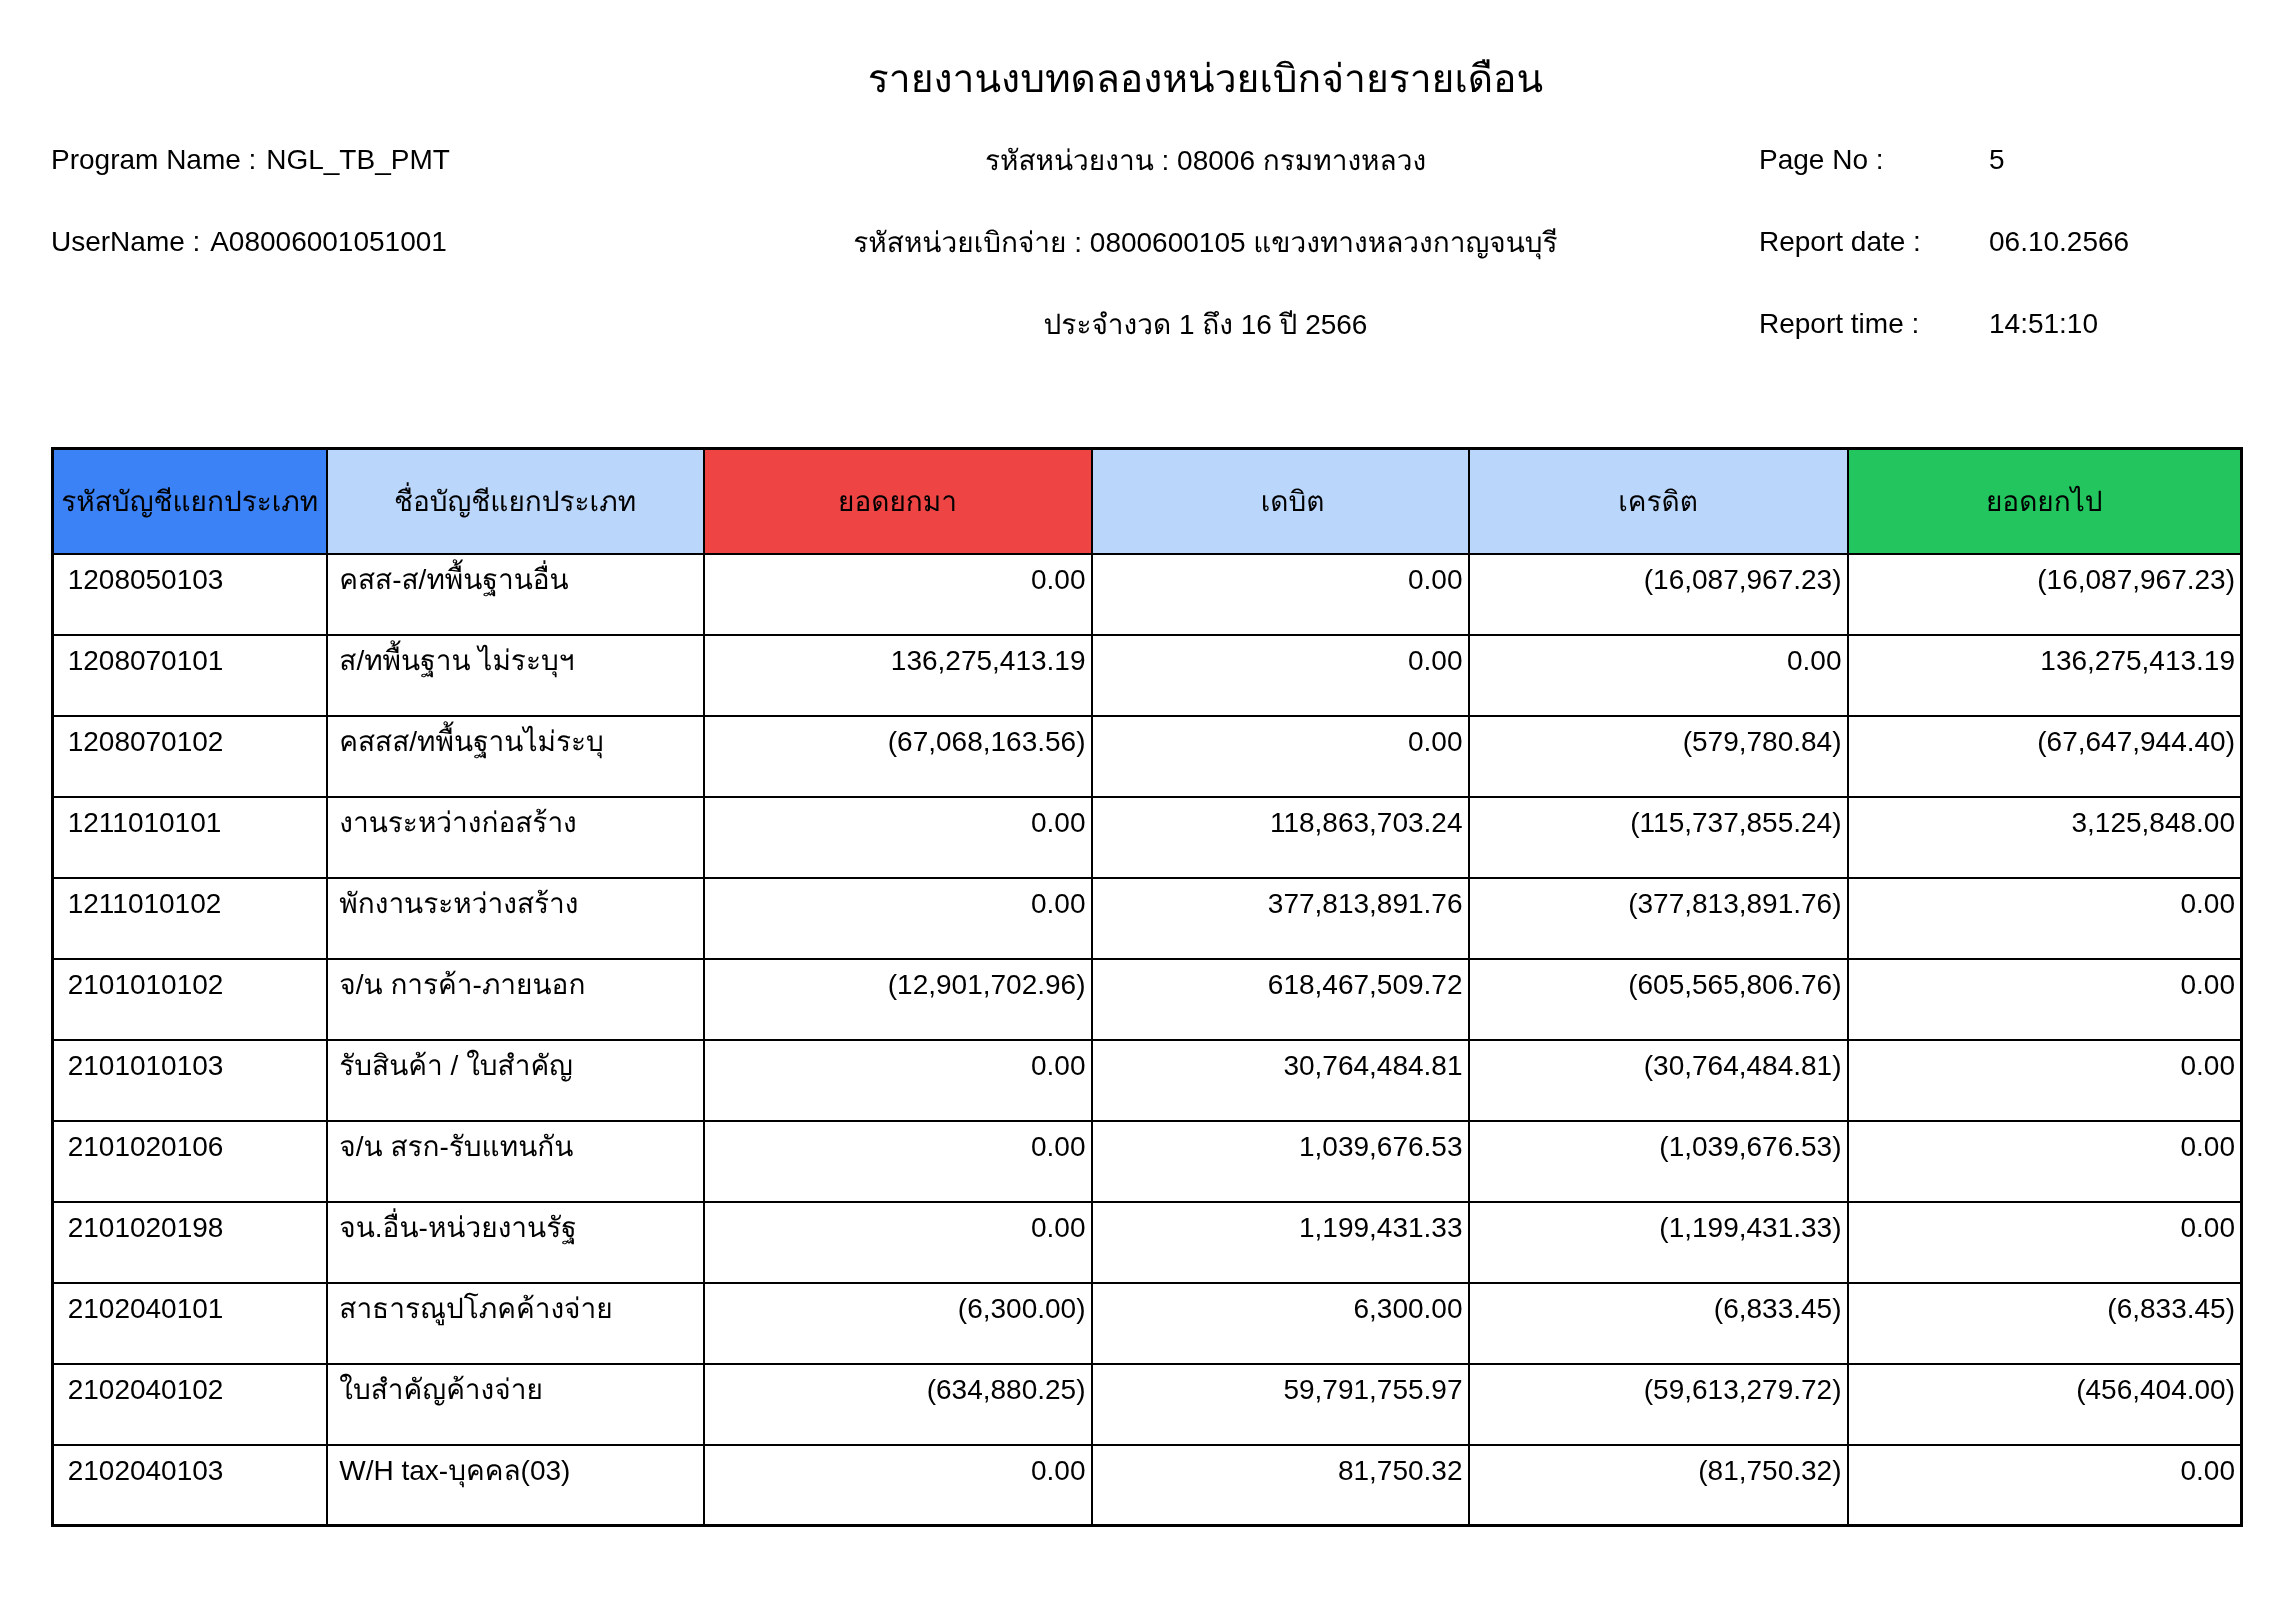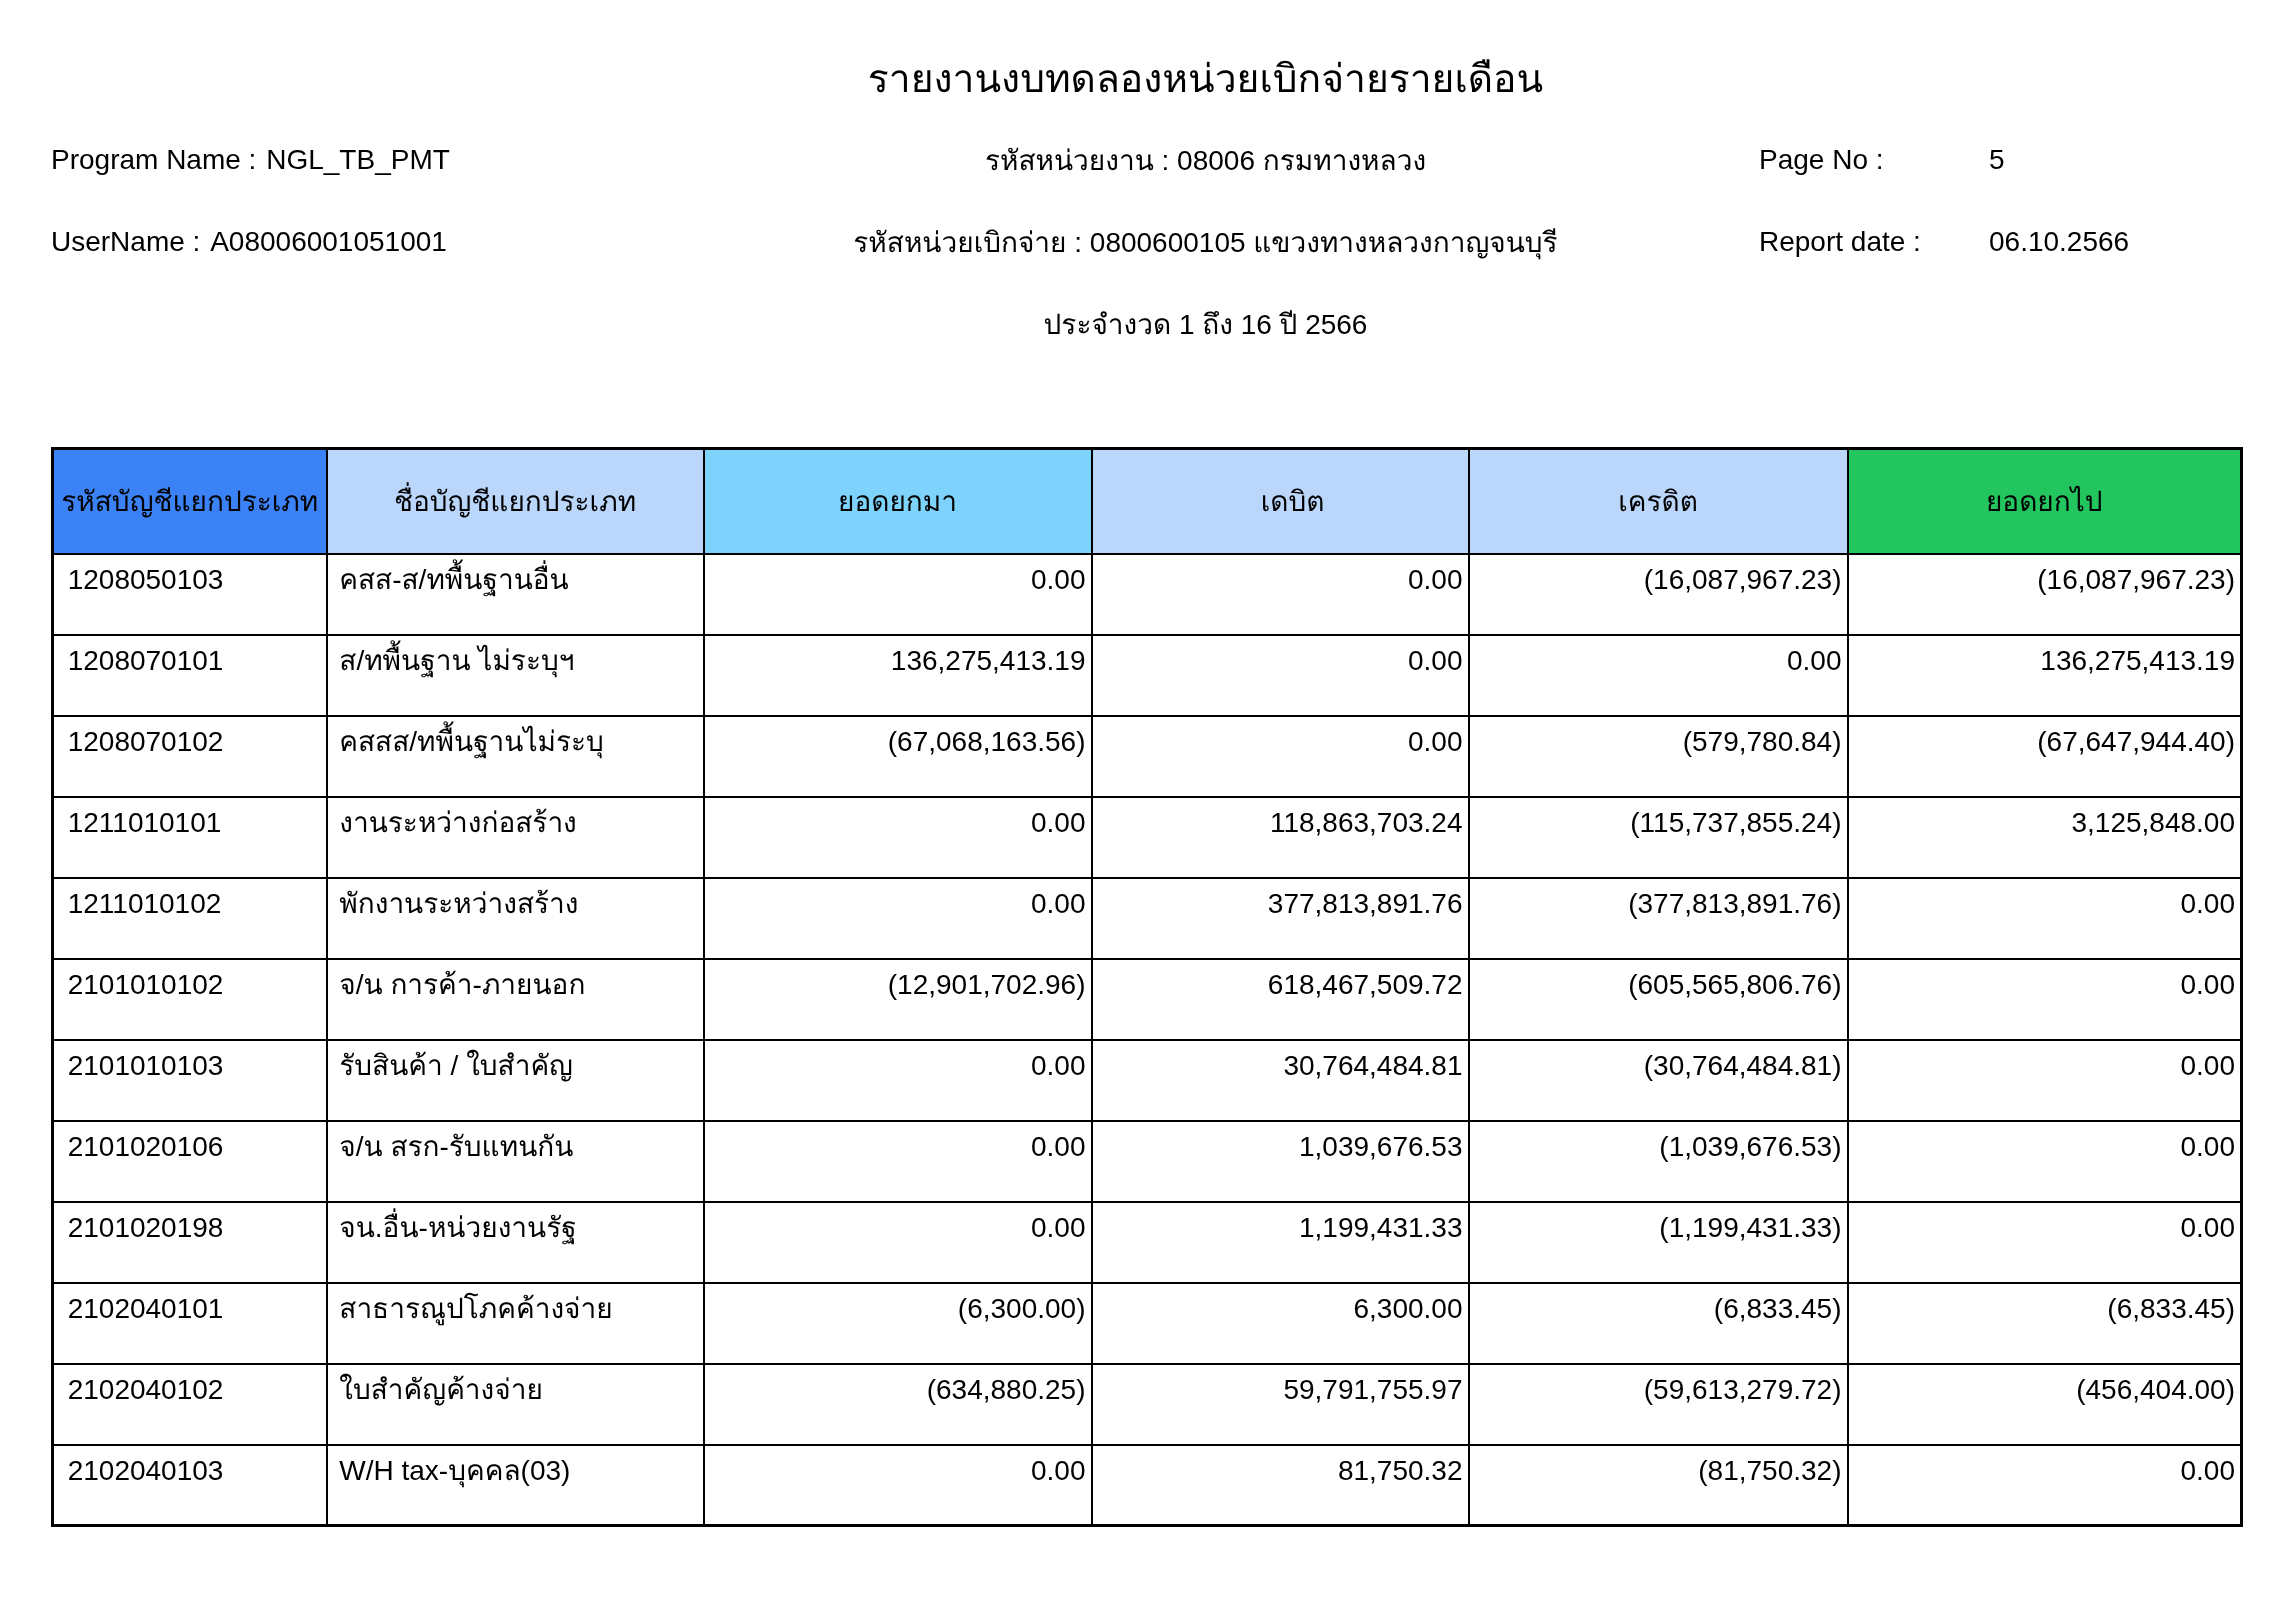--- a/index.html
+++ b/index.html
@@ -84,36 +84,40 @@
       <span>UserName :</span><span class="val">A08006001051001</span>
     </div>
     <div class="hc">รหัสหน่วยเบิกจ่าย : 0800600105 แขวงทางหลวงกาญจนบุรี</div>
     <div class="hr">
       <span class="lbl">Report date :</span>
       <span>06.10.2566</span>
     </div>
 
     <div class="hl"></div>
     <div class="hc">ประจำงวด 1 ถึง 16 ปี 2566</div>
+    <div class="hr">
+      <span class="lbl">Report time :</span>
+      <span>14:51:10</span>
+    </div>
   </div>
 
   <table class="report-table">
     <colgroup>
       <col style="width:274px">
       <col style="width:377px">
       <col style="width:388px">
       <col style="width:377px">
       <col style="width:379px">
       <col style="width:394px">
     </colgroup>
     <thead>
       <tr>
         <th style="background: #3b82f6;">รหัสบัญชีแยกประเภท</th>
         <th style="background: rgb(186, 214, 251);">ชื่อบัญชีแยกประเภท</th>
-        <th style="background: #7dd3fc;">ยอดยกมา</th>
+        <th style="background: #ef4444;">ยอดยกมา</th>
         <th style="background: rgb(186, 214, 251); padding-left: 25px;">เดบิต</th>
         <th style="background: rgb(186, 214, 251);">เครดิต</th>
         <th style="background: #22c55e;">ยอดยกไป</th>
       </tr>
     </thead>
     <tbody>
         <tr>
     <td class="c-code">1208050103</td>
     <td class="c-name">คสส-ส/ทพื้นฐานอื่น</td>
     <td class="c-num">0.00</td>

